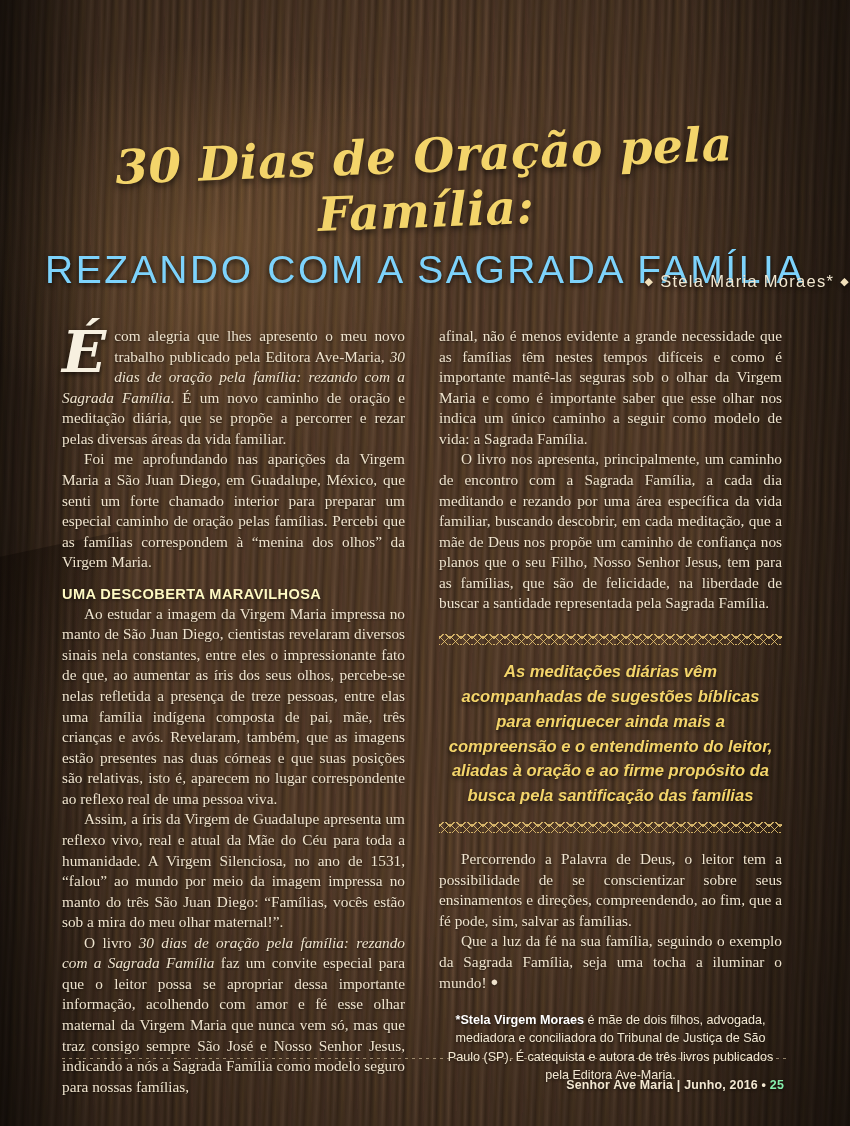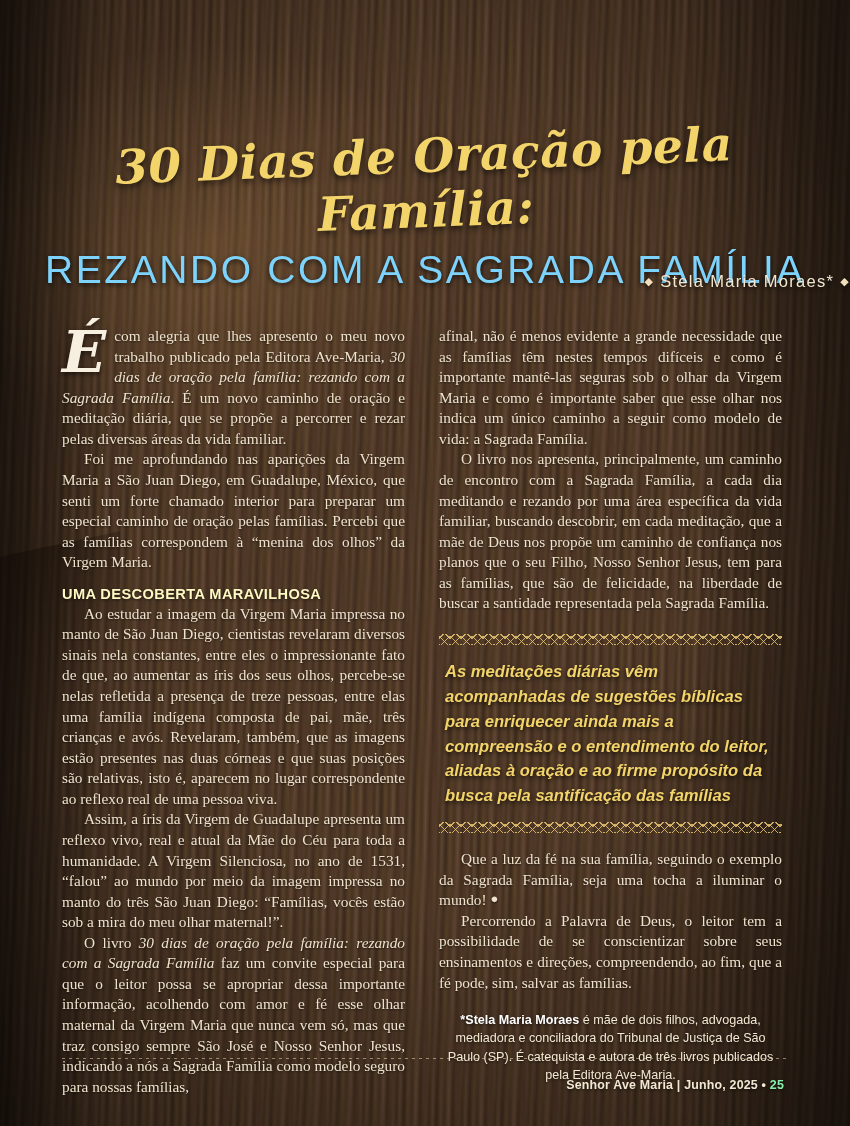--- a/index.html
+++ b/index.html
@@ -111,20 +111,21 @@
     font-size:14.6px;
     letter-spacing:.4px;
     color:#fef9c3;
     margin:13px 0 2px 0;
     text-shadow:0 1px 3px rgba(0,0,0,.6);
   }
 
   
   .pull{
     margin:20px 0 16px 0;
+    text-align:center;
   }
   .pull .rule{
     height:11px;
     background-image:
       repeating-linear-gradient(45deg, rgba(240,205,120,.85) 0 1px, rgba(0,0,0,0) 1px 6px),
       repeating-linear-gradient(-45deg, rgba(240,205,120,.85) 0 1px, rgba(0,0,0,0) 1px 6px);
     background-size:11px 11px;
     opacity:.95;
   }
   .pull .qtext{
@@ -210,34 +211,34 @@
     <div class="col">
       <p class="first">afinal, não é menos evidente a grande necessidade que as famílias têm nestes tempos difíceis e como é importante mantê-las seguras sob o olhar da Virgem Maria e como é importante saber que esse olhar nos indica um único caminho a seguir como modelo de vida: a Sagrada Família.</p>
       <p>O livro nos apresenta, principalmente, um caminho de encontro com a Sagrada Família, a cada dia meditando e rezando por uma área específica da vida familiar, buscando descobrir, em cada meditação, que a mãe de Deus nos propõe um caminho de confiança nos planos que o seu Filho, Nosso Senhor Jesus, tem para as famílias, que são de felicidade, na liberdade de buscar a santidade representada pela Sagrada Família.</p>
 
       <div class="pull">
         <div class="rule"></div>
         <div class="qtext">As meditações diárias vêm acompanhadas de sugestões bíblicas para enriquecer ainda mais a compreensão e o entendimento do leitor, aliadas à oração e ao firme propósito da busca pela santificação das famílias</div>
         <div class="rule"></div>
       </div>
 
+      <p>Percorrendo a Palavra de Deus, o leitor tem a possibilidade de se conscientizar sobre seus ensinamentos e direções, compreendendo, ao fim, que a fé pode, sim, salvar as famílias.</p>
       <p>
         <span>Que a luz da fé na sua família, seguindo o exemplo da Sagrada Família, seja uma tocha a iluminar o mundo!</span>
         <span class="dot">●</span>
       </p>
-      <p>Percorrendo a Palavra de Deus, o leitor tem a possibilidade de se conscientizar sobre seus ensinamentos e direções, compreendendo, ao fim, que a fé pode, sim, salvar as famílias.</p>
 
       <div class="bio">
-        <b>*Stela Maria Moraes</b><span> é mãe de dois filhos, advogada, mediadora e conciliadora do Tribunal de Justiça de São Paulo (SP). É catequista e autora de três livros publicados pela Editora Ave-Maria.</span>
+        <b>*Stela Virgem Moraes</b><span> é mãe de dois filhos, advogada, mediadora e conciliadora do Tribunal de Justiça de São Paulo (SP). É catequista e autora de três livros publicados pela Editora Ave-Maria.</span>
       </div>
     </div>
   </div>
 
   <div class="footer-rule"></div>
   <div class="footer">
     <span>Senhor Ave Maria</span>
     <span>|</span>
-    <span>Junho, 2025</span>
+    <span>Junho, 2016</span>
     <span>•</span>
     <span class="pg">25</span>
   </div>
 
 </div>
 
 </body></html>

